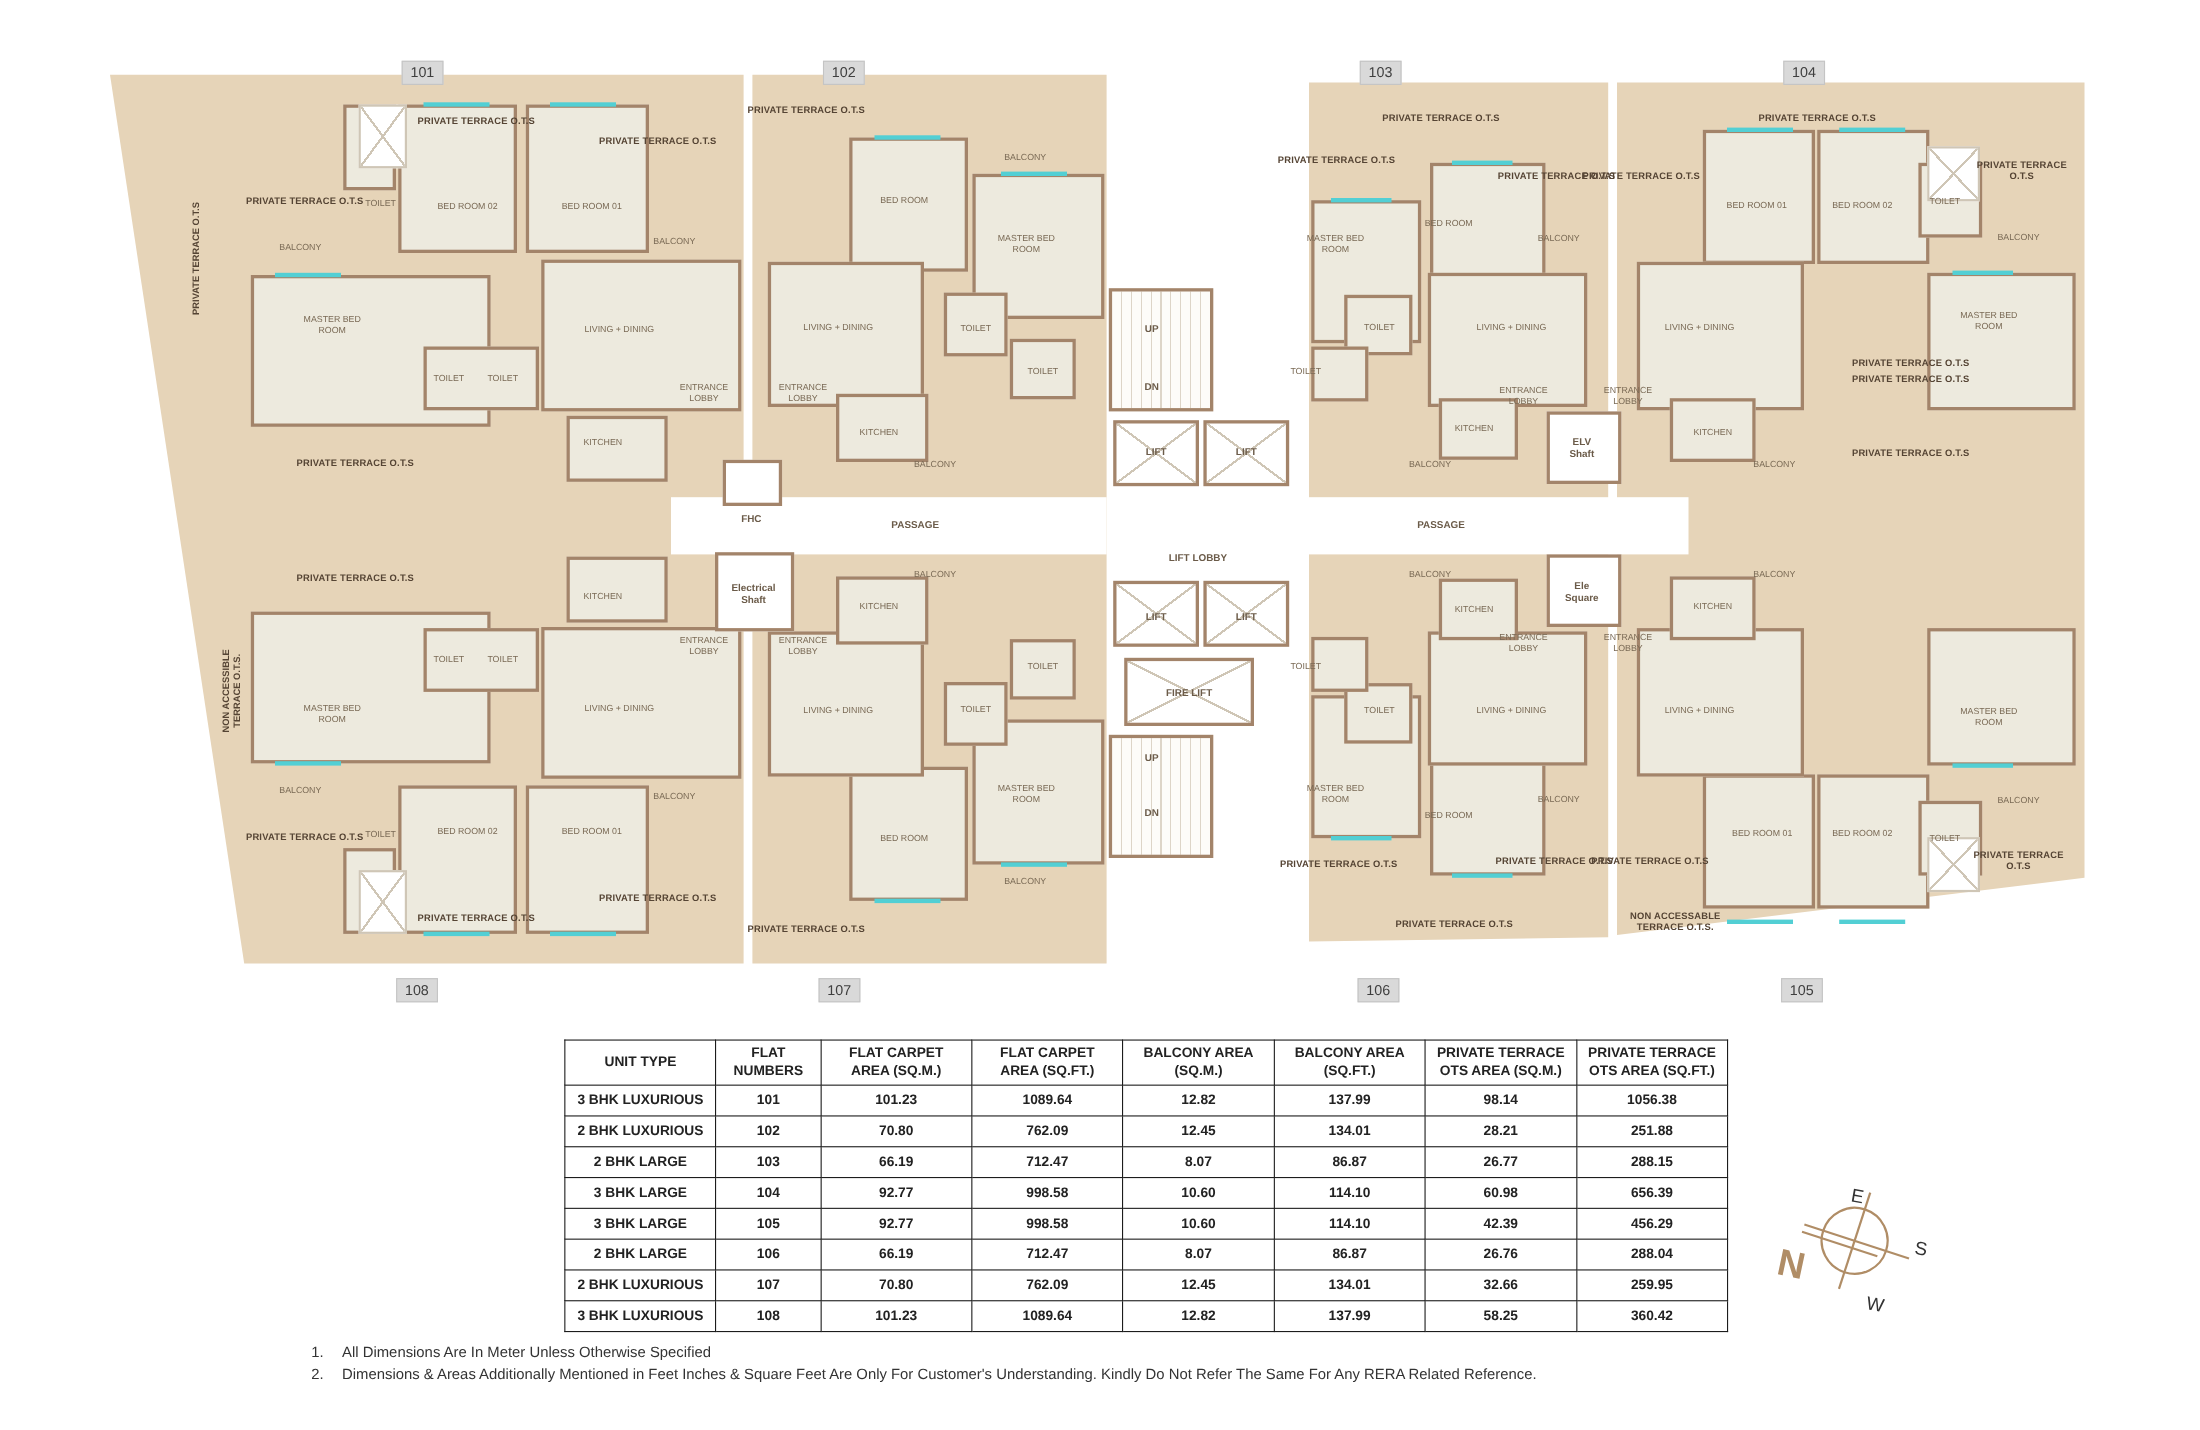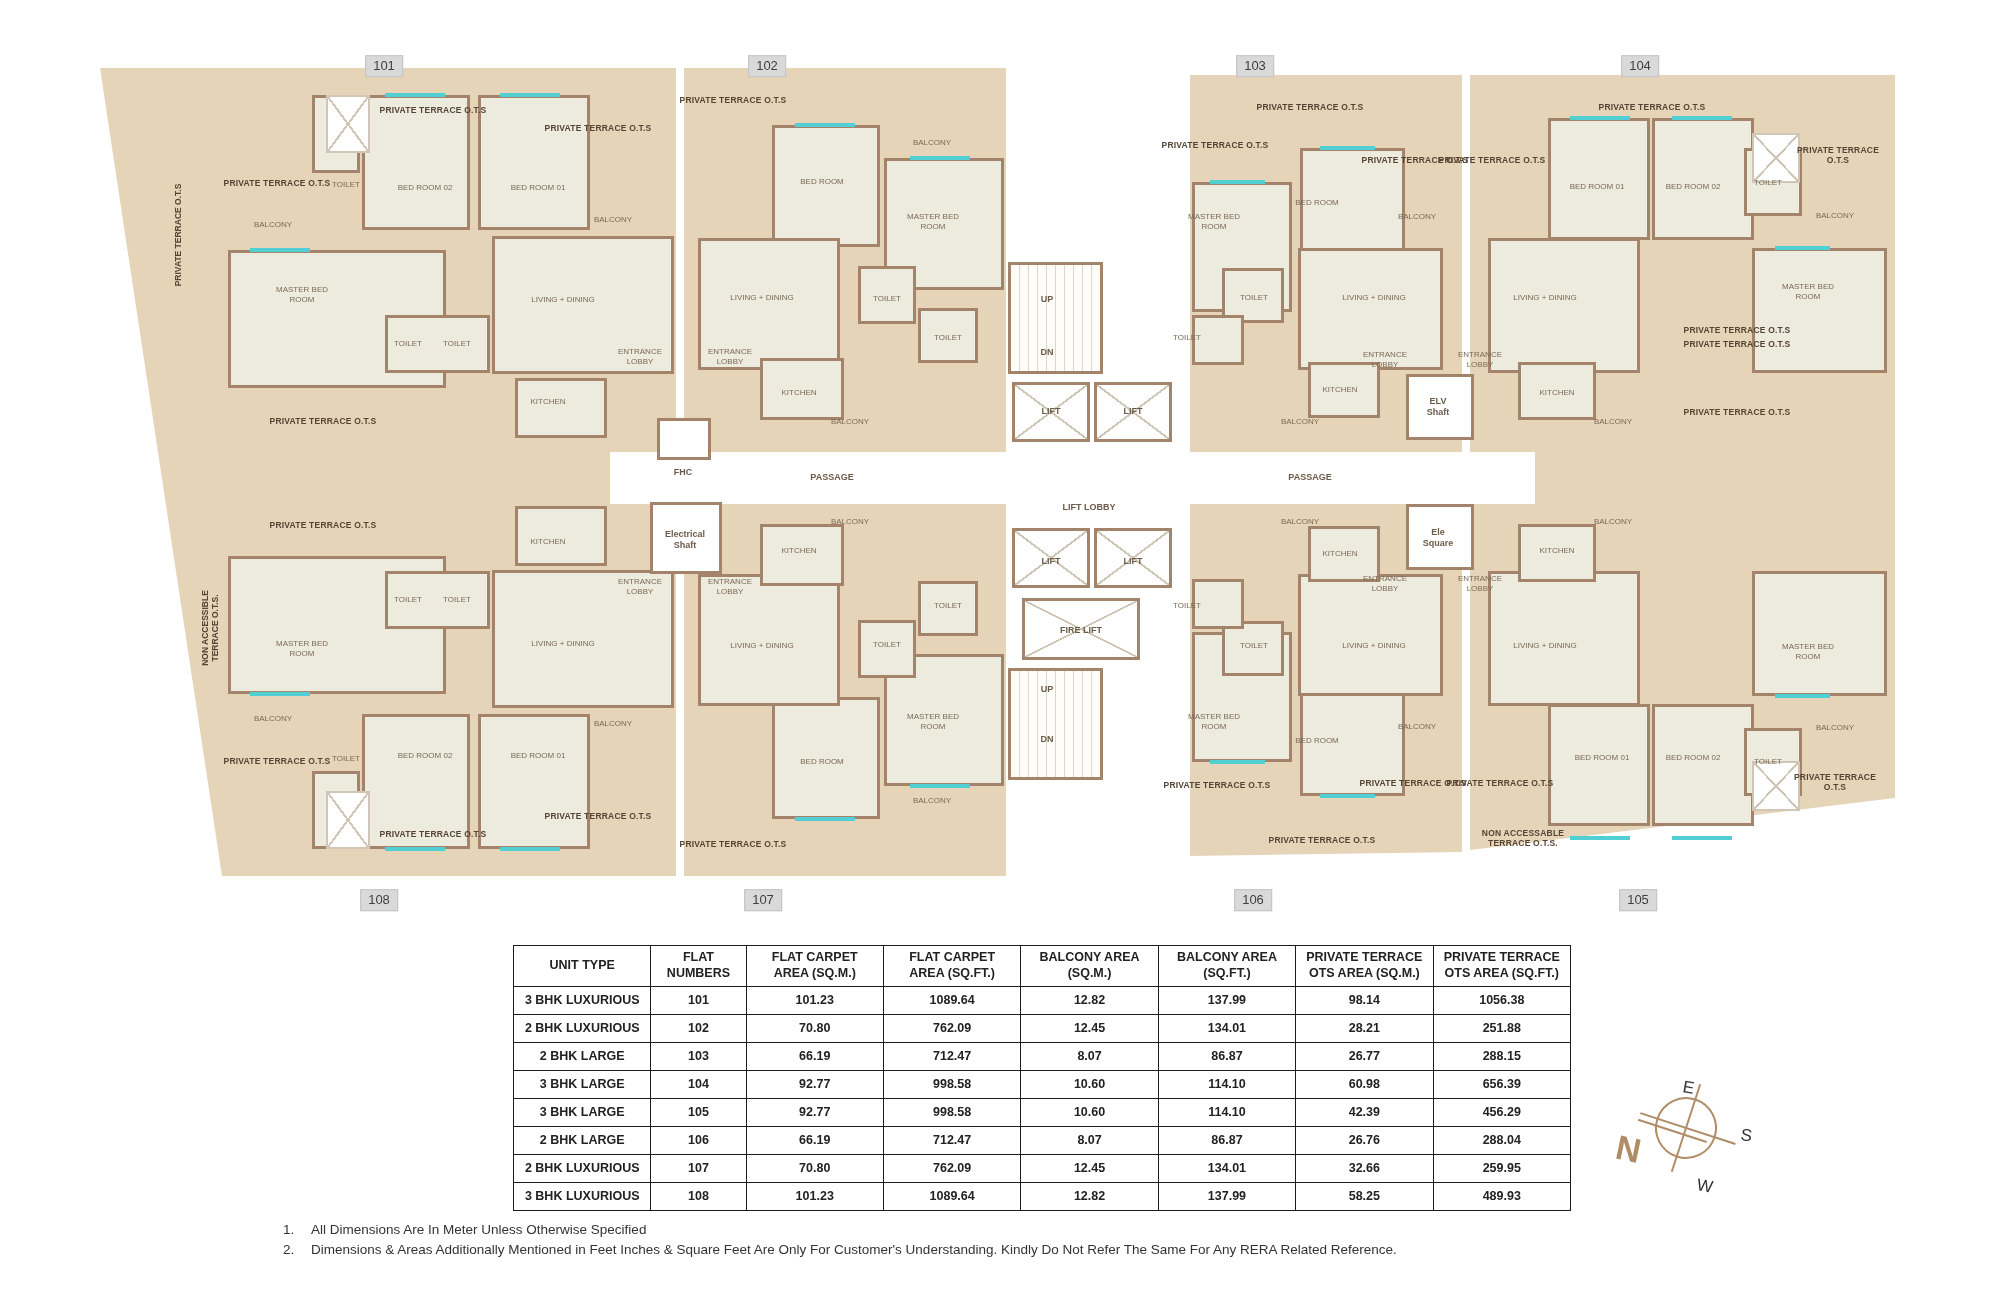--- a/index.html
+++ b/index.html
@@ -397,21 +397,21 @@
           <td>259.95</td>
         </tr>
         <tr>
           <td>3 BHK LUXURIOUS</td>
           <td>108</td>
           <td>101.23</td>
           <td>1089.64</td>
           <td>12.82</td>
           <td>137.99</td>
           <td>58.25</td>
-          <td>489.93</td>
+          <td>360.42</td>
         </tr>
       </tbody>
   </table>
 
   <svg id="compass" width="180" height="170">
     <g id="compass-g">
         <g transform="rotate(18 88 80)">
      <circle cx="88" cy="80" r="30" fill="none" stroke="#b08d66" stroke-width="2"></circle>
      <line x1="88" y1="34" x2="88" y2="126" stroke="#b08d66" stroke-width="2"></line>
      <line x1="40" y1="80" x2="140" y2="80" stroke="#b08d66" stroke-width="2"></line>

